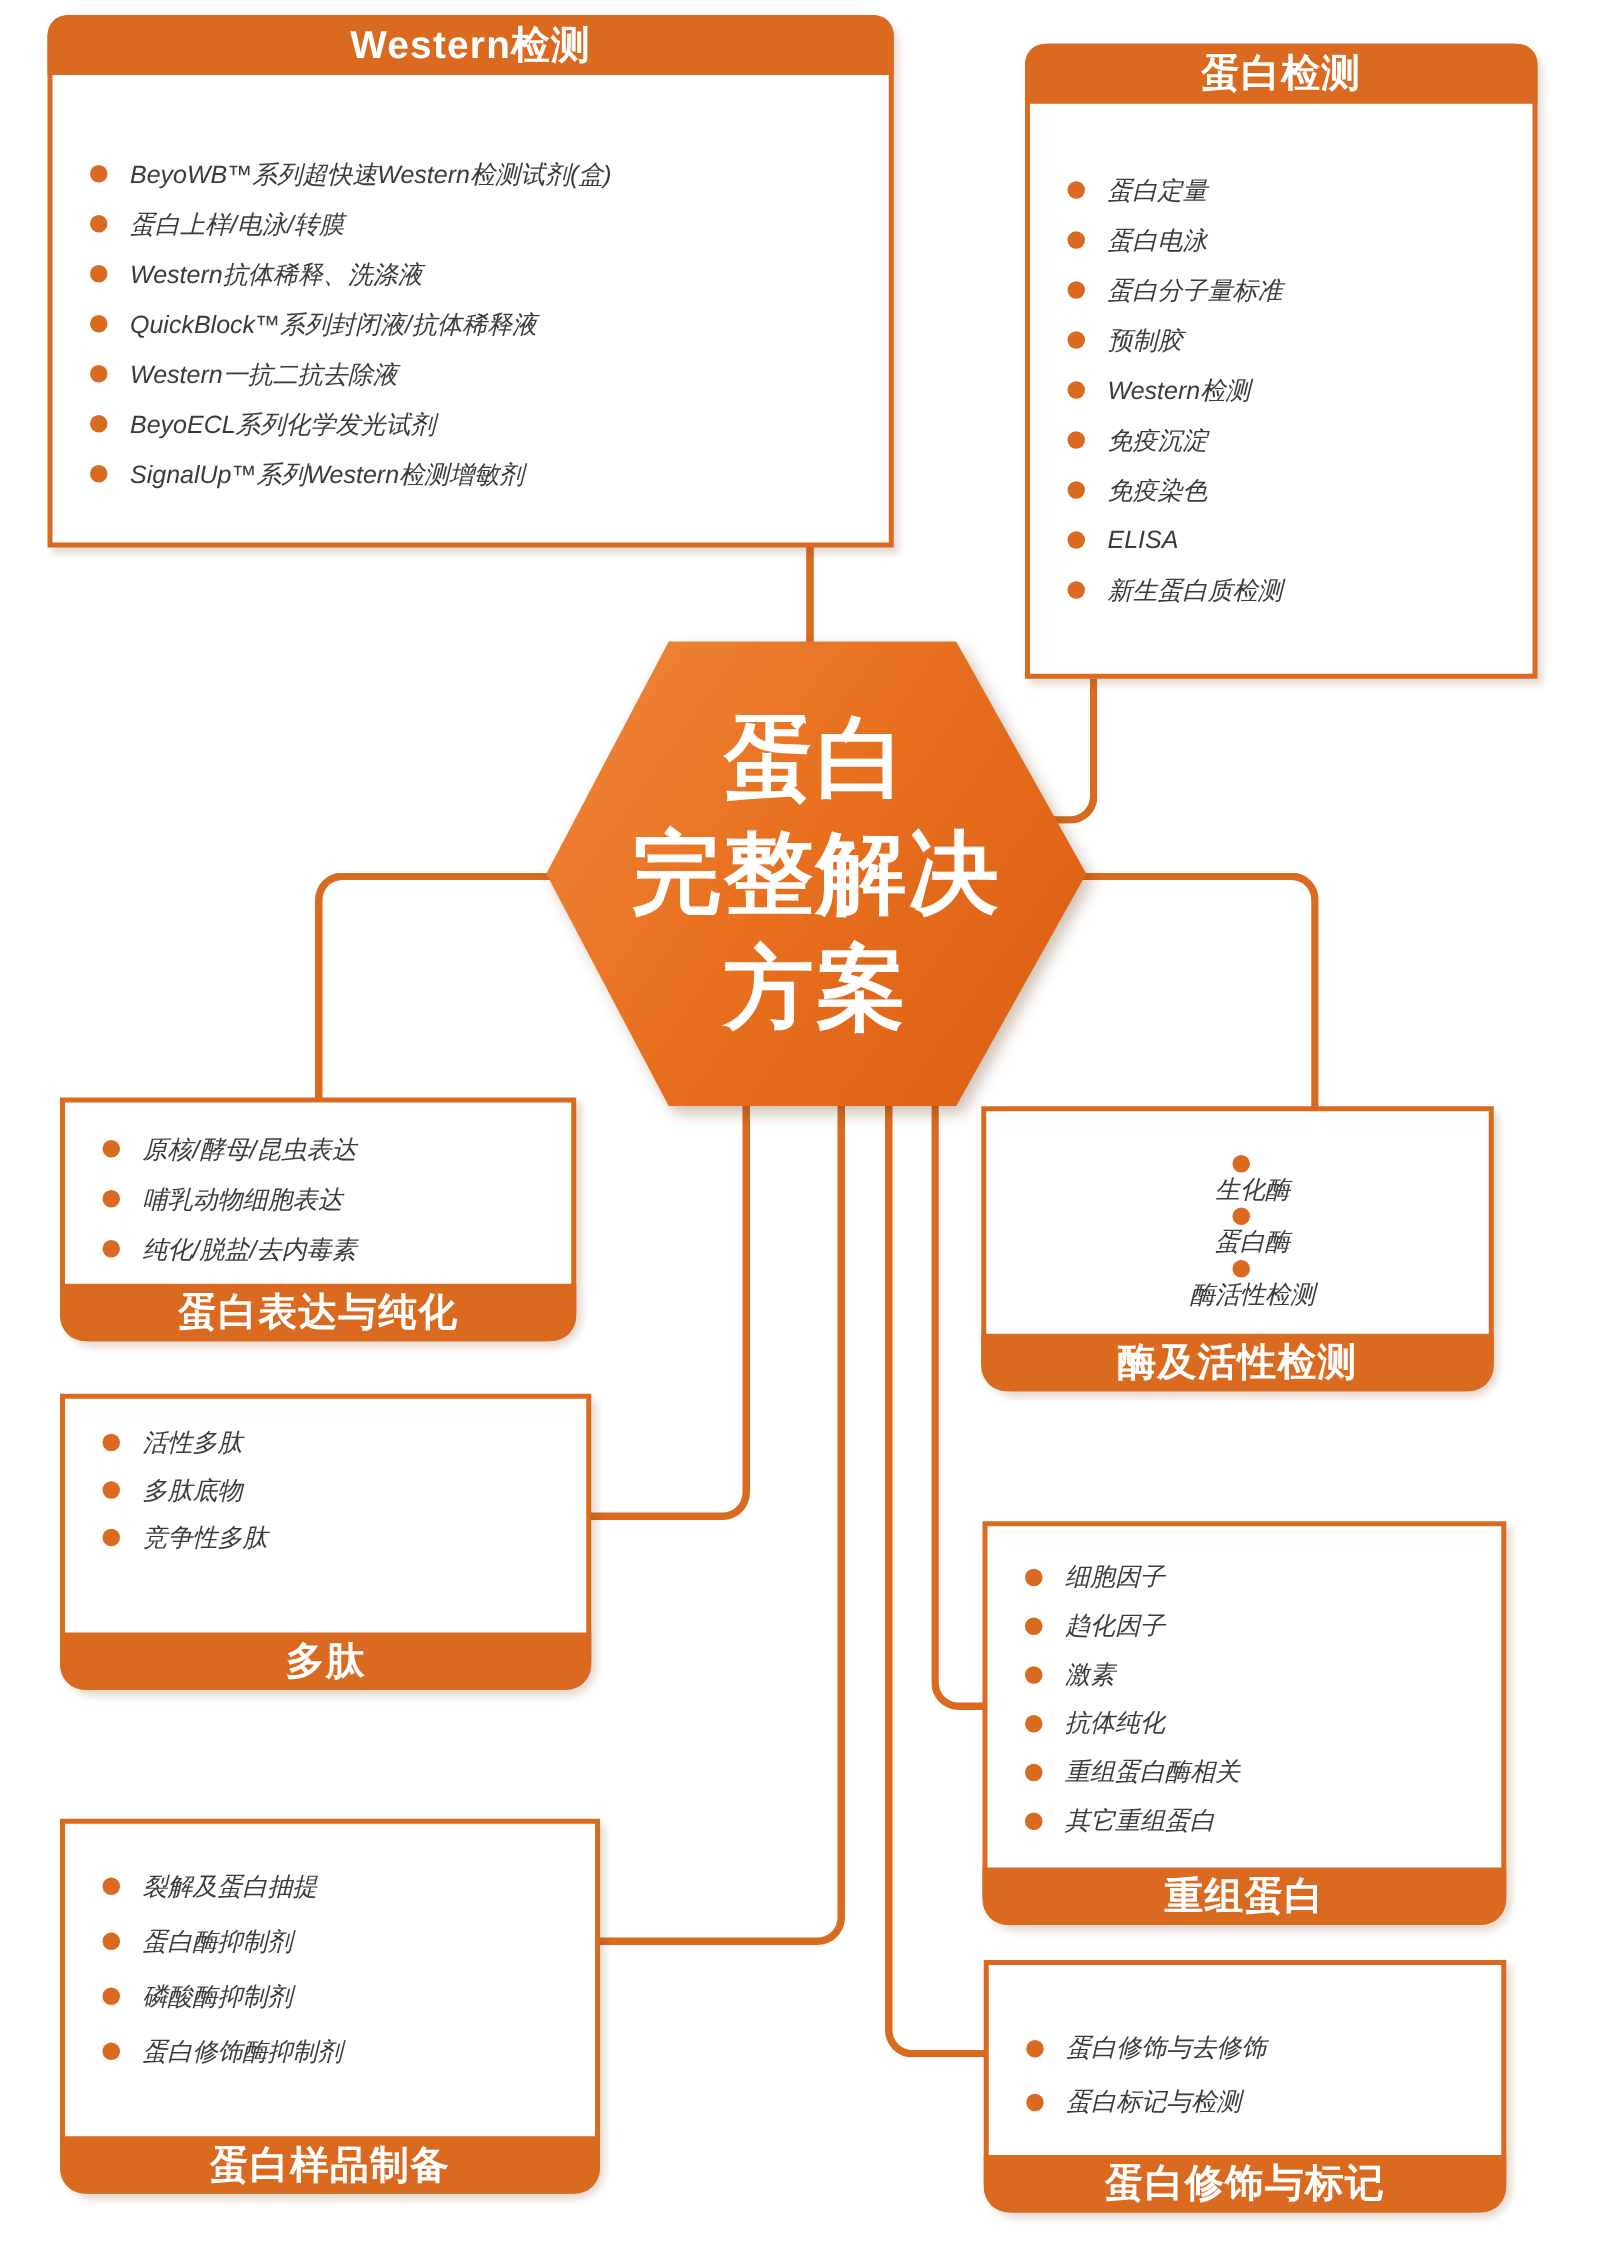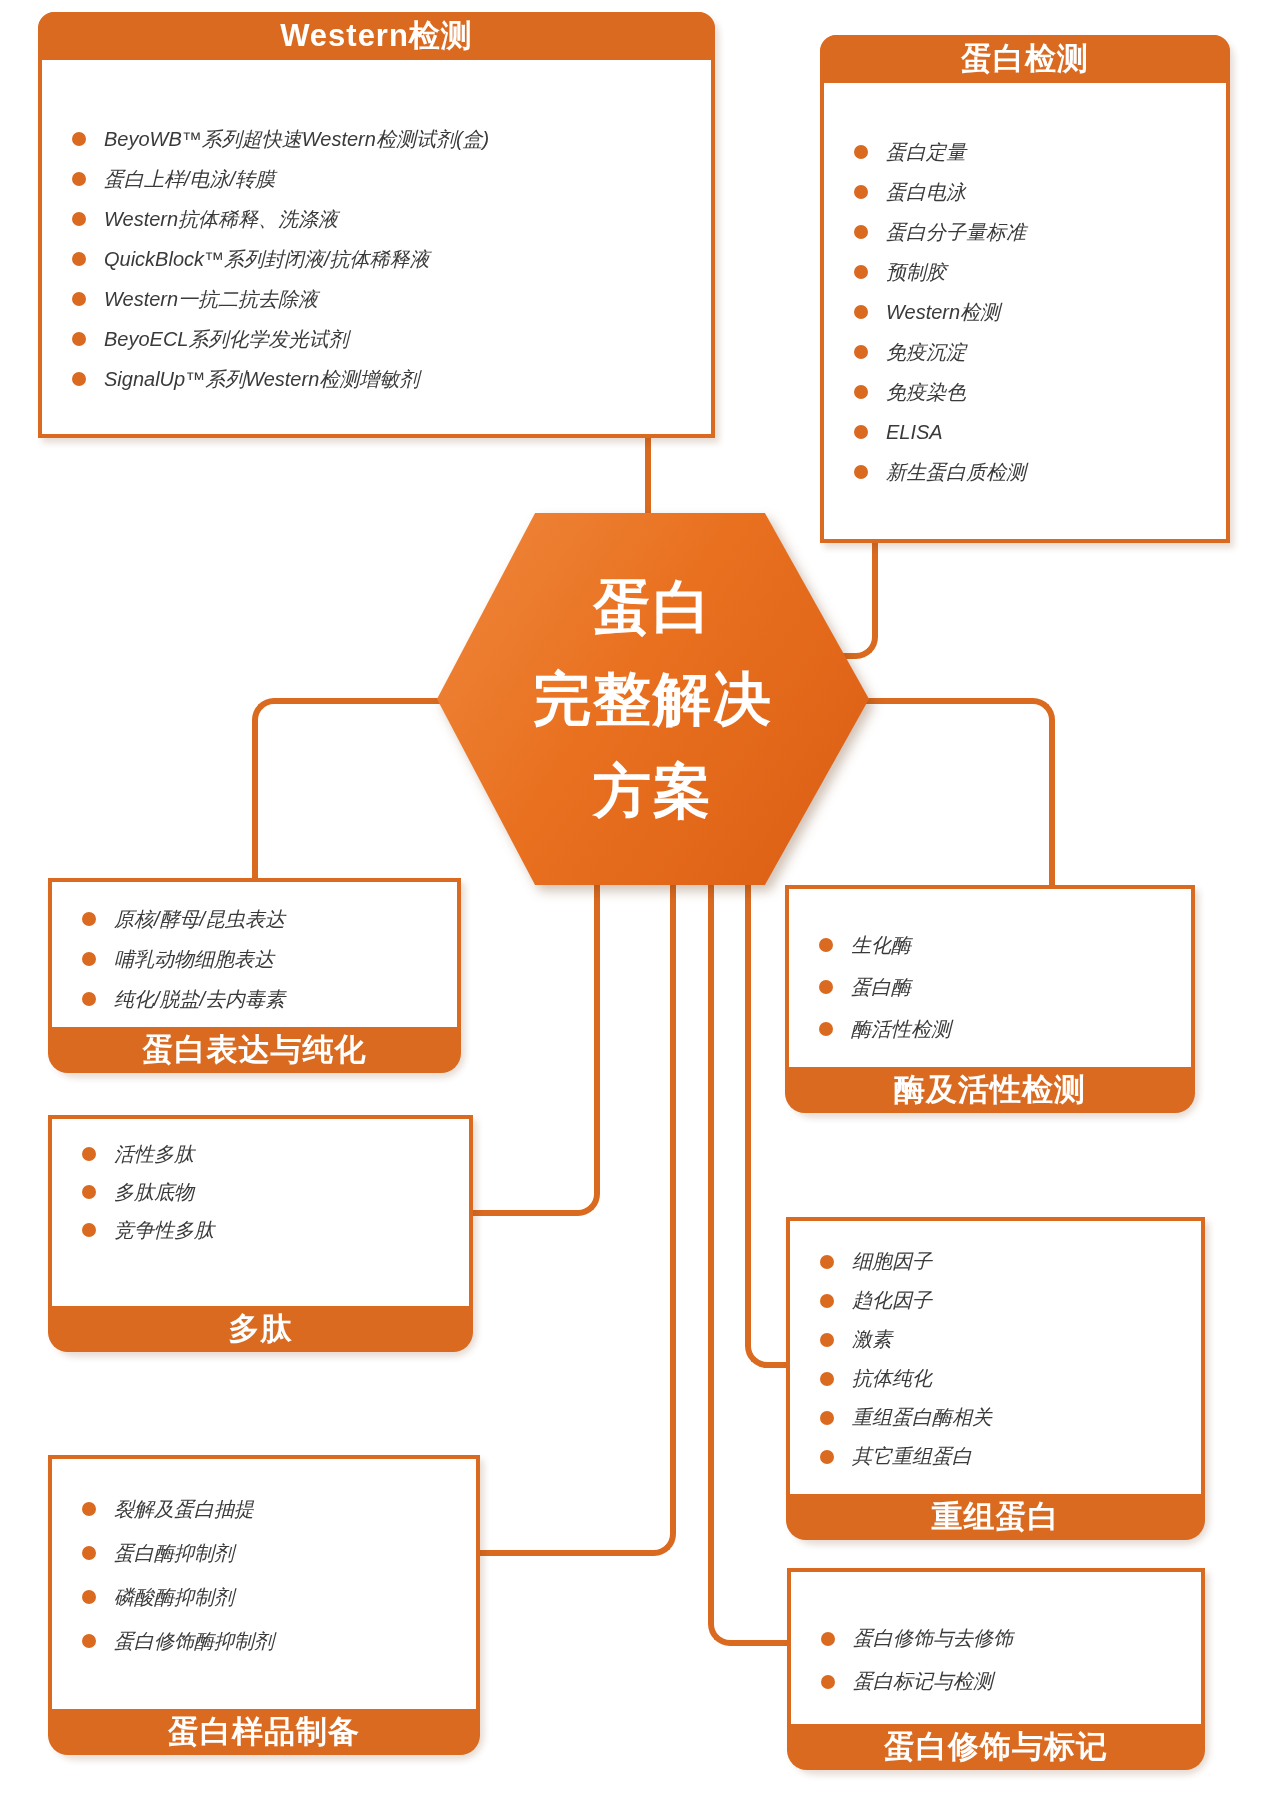--- a/index.html
+++ b/index.html
@@ -47,34 +47,34 @@
   #box-western ul.items{top:103px;} #box-western li{height:40px;}
   #box-detect    {left:820px;top:35px; width:410px;height:508px;padding-left:40px;}
   #box-detect ul.items{top:93px;}  #box-detect li{height:40px;}
   #box-expression{left:48px; top:878px; width:413px;height:195px;}
   #box-expression ul.items{top:17px;} #box-expression li{height:40px;}
   #box-peptide   {left:48px; top:1115px;width:425px;height:237px;}
   #box-peptide ul.items{top:16px;} #box-peptide li{height:38px;}
   #box-sample    {left:48px; top:1455px;width:432px;height:300px;}
   #box-sample ul.items{top:28px;} #box-sample li{height:44px;}
   #box-enzyme    {left:785px;top:885px; width:410px;height:228px;}
-  #box-enzyme ul.items{top:35px;} #box-enzyme li{height:42px;}
+  #box-enzyme ul.items{top:35px;} #box-enzyme li{height:42px;flex-direction:column;}
   #box-recomb    {left:786px;top:1217px;width:419px;height:323px;}
   #box-recomb ul.items{top:21px;} #box-recomb li{height:39px;}
   #box-modif     {left:787px;top:1568px;width:418px;height:202px;}
   #box-modif ul.items{top:45px;} #box-modif li{height:43px;}
 
   
   .hexwrap{position:absolute;left:437px;top:513px;width:432px;height:372px;
            filter:drop-shadow(5px 6px 6px rgba(100,50,10,0.30));z-index:5;}
   .hexagon{width:100%;height:100%;
            clip-path:polygon(22.7% 0,75.9% 0,100% 50%,75.9% 100%,22.7% 100%,0 50%);
            background:linear-gradient(125deg,#F0873C 0%,#E8701F 45%,#DC5E14 100%);
            display:flex;flex-direction:column;align-items:center;justify-content:center;}
-  .hexagon .hx-line{color:#fff;font-size:58px;font-weight:bold;line-height:92px;letter-spacing:2px;text-align:center;}
+  .hexagon .hx-line{color:#fff;font-size:72px;font-weight:bold;line-height:92px;letter-spacing:2px;text-align:center;}
 </style>
 </head>
 <body>
 
 <div class="canvas">
 
   <div class="conn conn-straight" id="conn-western"></div>
   <div class="conn conn-rb" id="conn-detect"></div>
   <div class="conn conn-tr" id="conn-enzyme"></div>
   <div class="conn conn-tl" id="conn-expression"></div>

